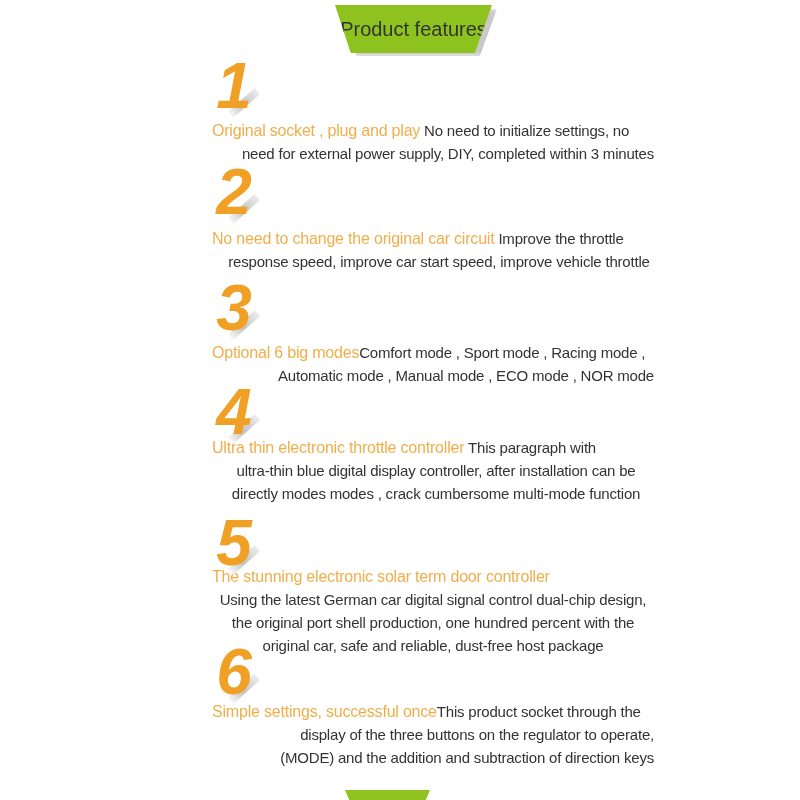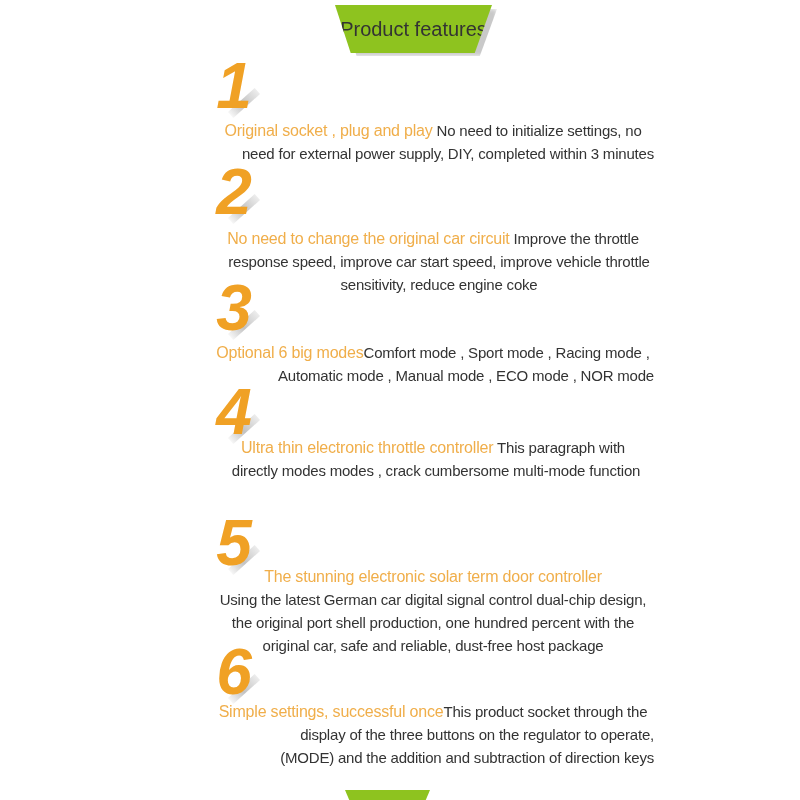--- a/index.html
+++ b/index.html
@@ -20,21 +20,21 @@
   .digit{position:relative;z-index:2;display:block;text-align:center;
      font-size:64px;line-height:66px;font-weight:bold;font-style:italic;
      color:#f0a125;}
   .slash{position:absolute;z-index:1;left:20px;top:46px;width:36px;height:8px;
      background:linear-gradient(to right,#f7f7f7,#c2c2c2 45%,#ededed);
      transform:rotate(-42deg);}
 
   .lines{position:absolute;left:212px;top:var(--tt);width:442px;}
   .line{font-size:15px;line-height:23px;letter-spacing:-0.2px;color:#333333;
      white-space:nowrap;}
-  .head-line{text-align:center;}
+  .head-line{text-align:left;}
   .heading{color:#f0ae4a;font-size:16px;}
   .align-center .line:not(.head-line){text-align:right;}
   .align-left .line:not(.head-line){padding-left:var(--ind,0px);text-align:center;}
 
   
   .footer-stub{position:absolute;left:345px;top:790px;width:85px;height:10px;
      background:#8ec31f;clip-path:polygon(0% 0%,100% 0%,95% 100%,5% 100%);}
 </style>
 </head>
 <body>
@@ -63,21 +63,20 @@
   <div class="feature" style="--nt: 159px; --tt: 227px;">
     <div class="num">
       <span class="slash"></span>
       <span class="digit">2</span>
     </div>
     <div class="lines align-left" style="--ind: 12px;">
       <div class="line head-line">
         <span class="heading">No need to change the original car circuit</span><span class="body-inline"> Improve the throttle</span>
       </div>
     <div class="line">response speed, improve car start speed, improve vehicle throttle</div>
-          <div class="line">sensitivity, reduce engine coke</div>
         </div>
   </div>
 
   <div class="feature" style="--nt: 275px; --tt: 341px;">
     <div class="num">
       <span class="slash"></span>
       <span class="digit">3</span>
     </div>
     <div class="lines align-center" style="--ind: 0px;">
       <div class="line head-line">
@@ -89,20 +88,21 @@
 
   <div class="feature" style="--nt: 379px; --tt: 436px;">
     <div class="num">
       <span class="slash"></span>
       <span class="digit">4</span>
     </div>
     <div class="lines align-left" style="--ind: 6px;">
       <div class="line head-line">
         <span class="heading">Ultra thin electronic throttle controller</span><span class="body-inline"> This paragraph with</span>
       </div>
+    <div class="line">ultra-thin blue digital display controller, after installation can be</div>
           <div class="line">directly modes modes , crack cumbersome multi-mode function</div>
         </div>
   </div>
 
   <div class="feature" style="--nt: 510px; --tt: 565px;">
     <div class="num">
       <span class="slash"></span>
       <span class="digit">5</span>
     </div>
     <div class="lines align-left" style="--ind: 0px;">

